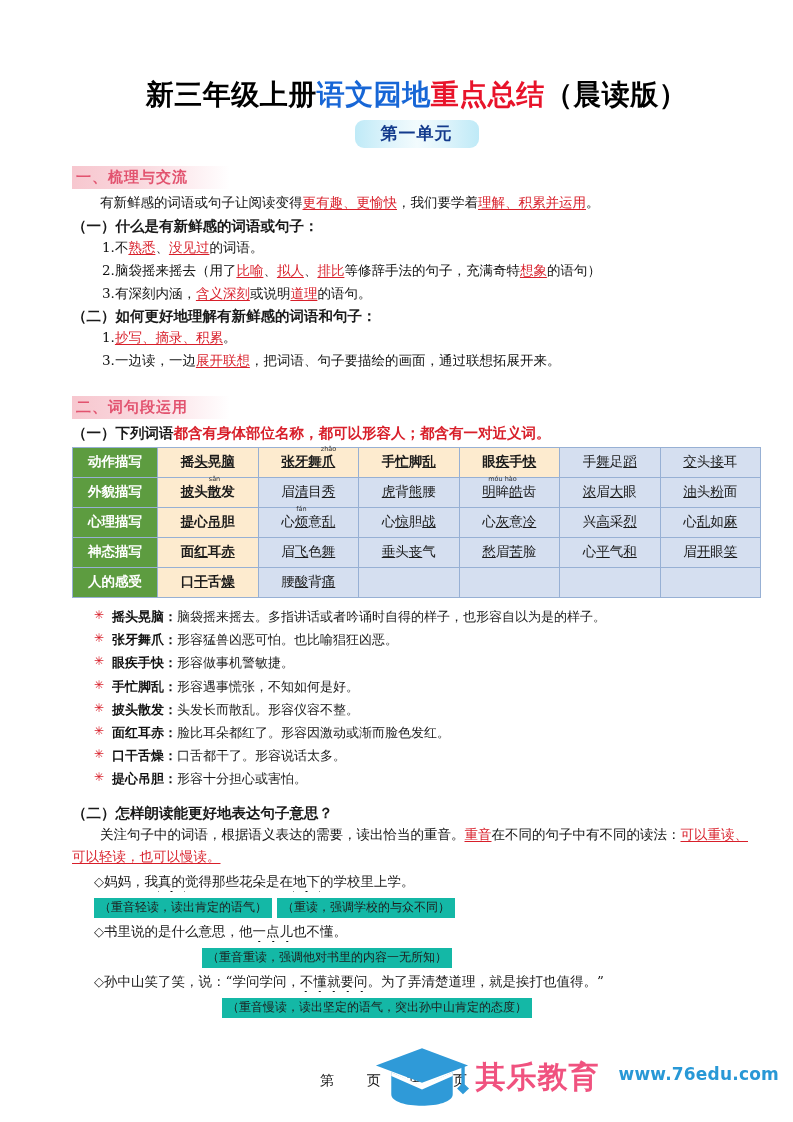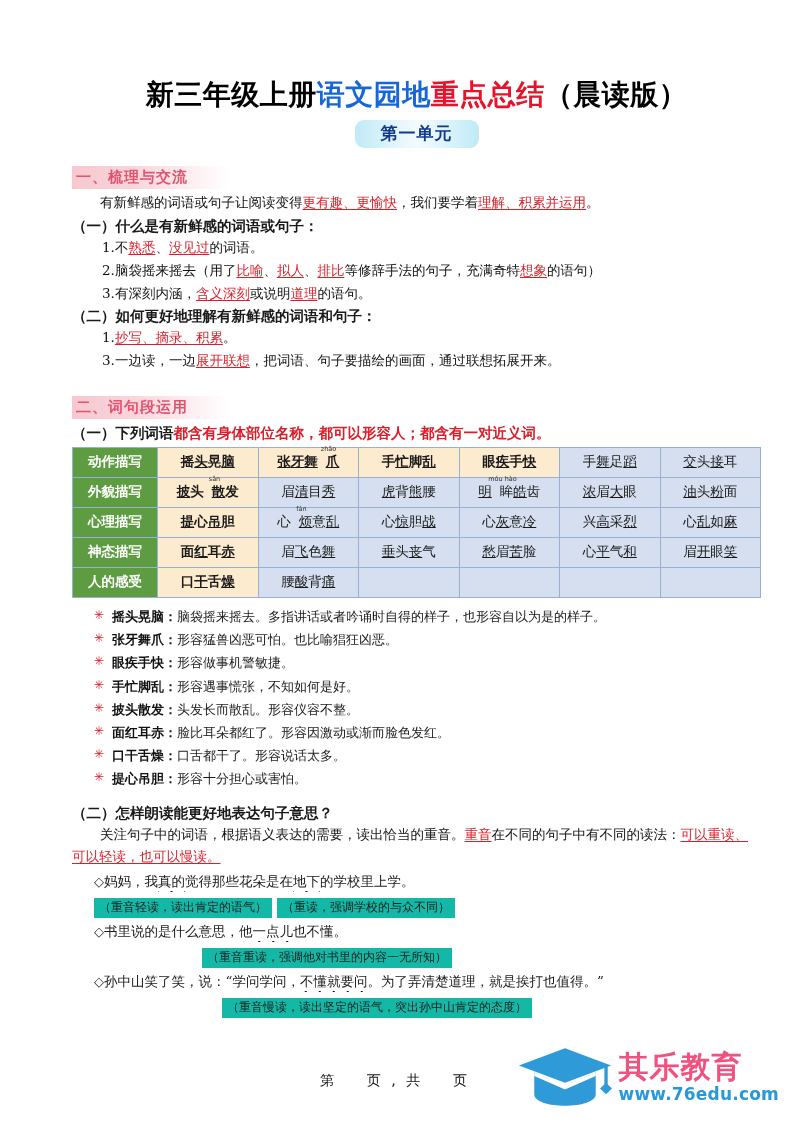--- a/index.html
+++ b/index.html
@@ -105,21 +105,20 @@
     font-size:13px;
   }
   td.warm{background:#fdebcf;font-weight:bold;}
   td.cool{background:#d5dff0;}
   td.blank{background:#d5dff0;}
   .ru{ text-decoration:underline; text-underline-offset:1px;}
   .py{
     display:inline-block;
     position:relative;
     line-height:1;
-    padding-left:8px;
   }
   .py > .pytop{
     position:absolute;
     top:-9px;left:50%;
     transform:translateX(-50%);
     font-size:6.5px;
     color:#333;
     white-space:nowrap;
     font-family:"DejaVu Sans","Liberation Sans",sans-serif;
     font-weight:normal;
@@ -192,21 +191,21 @@
     white-space:pre;
   }
   .logo{
     position:absolute;
     right:34px;bottom:14px;
     display:flex;
     align-items:center;
     gap:6px;
   }
   .logo-cap{width:96px;height:62px;flex:0 0 auto;}
-  .logo-text{display:flex;flex-direction:column;line-height:1;}
+  .logo-text{display:flex;flex-direction:row;line-height:1;gap:19px;}
   .logo-cn{
     font-size:30px;font-weight:bold;color:#f0527f;
     letter-spacing:1px;
     font-family:"DejaVu Sans","Liberation Sans",sans-serif;
   }
   .logo-url{
     font-size:17px;font-weight:bold;color:#2898d6;
     margin-top:4px;letter-spacing:0.2px;
     font-family:"DejaVu Sans","Liberation Sans",sans-serif;
   }

